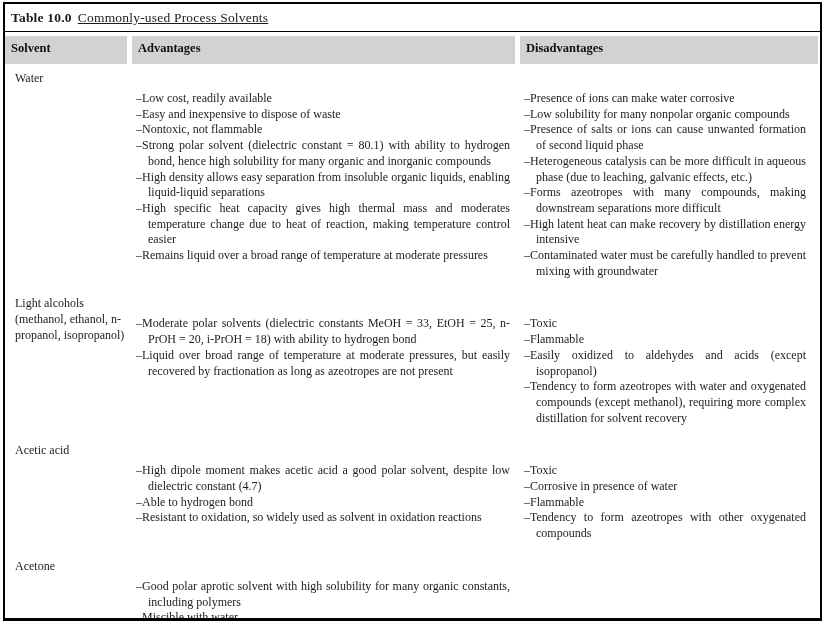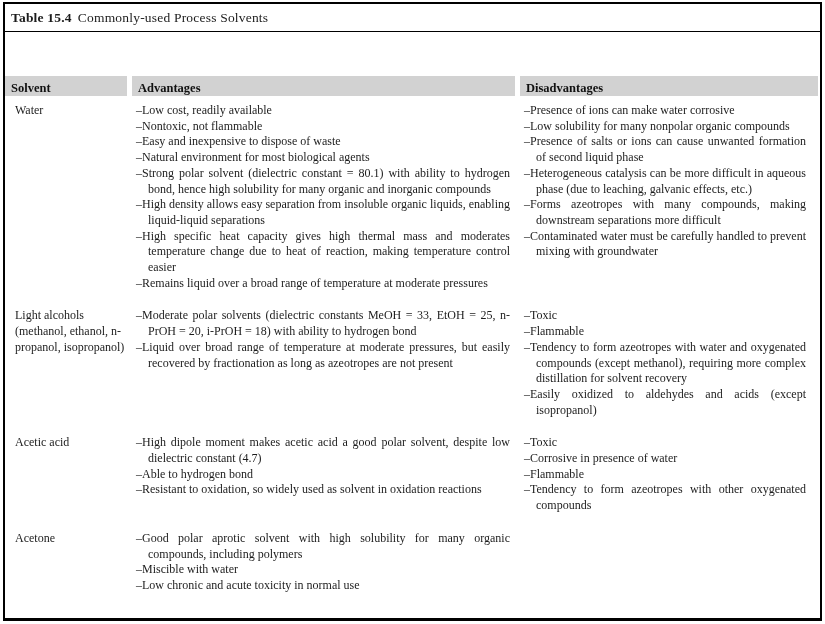--- a/index.html
+++ b/index.html
@@ -19,117 +19,116 @@
     background: #ffffff;
     overflow: hidden;
   }
   .title-row {
     padding: 6px 8px 5px 6px;
     border-bottom: 1px solid #000000;
     font-size: 13.5px;
     letter-spacing: 0.2px;
   }
   .title-label { font-weight: bold; margin-right: 6px; }
-  .title-text { font-weight: normal; }
+  .title-text { font-weight: normal; text-decoration: underline; }
   .header-row {
     display: grid;
     grid-template-columns: 122px 383px 1fr;
     column-gap: 5px;
     margin-top: 4px;
     padding-right: 2px;
   }
   .header-cell {
     background: #d2d2d2;
     font-weight: bold;
     font-size: 12.5px;
-    padding: 5px 6px 0 6px;
+    padding: 5px 6px 8px 6px;
     color: #111;
-    margin-top: 40px;
   }
   .table-body { padding: 7px 0 0 4px; }
   .body-row {
     display: grid;
     grid-template-columns: 127px 388px 1fr;
     padding-bottom: 17px;
     font-size: 12px;
     line-height: 15.7px;
   }
   .cell { box-sizing: border-box; }
   .solvent-cell { padding-left: 6px; padding-right: 8px; }
-  .list-cell { padding-right: 14px; }
+  .list-cell { padding-right: 14px; margin-top: 20px; }
   .li {
     padding-left: 12px;
     text-indent: -12px;
     text-align: justify;
   }
   .li::before { content: "\2013 "; }
 </style>
 </head>
 <body>
 
 <div class="frame">
   <div class="title-row">
-    <span class="title-label">Table 15.4</span><span class="title-text">Commonly-used Process Solvents</span>
+    <span class="title-label">Table 10.0</span><span class="title-text">Commonly-used Process Solvents</span>
   </div>
   <div class="header-row">
     <div class="header-cell">Solvent</div>
     <div class="header-cell">Advantages</div>
     <div class="header-cell">Disadvantages</div>
   </div>
   <div class="table-body">
       <div class="body-row">
         <div class="cell solvent-cell">Water</div>
         <div class="cell list-cell">
           <div class="li">Low cost, readily available</div>
+          <div class="li">Easy and inexpensive to dispose of waste</div>
           <div class="li">Nontoxic, not flammable</div>
-          <div class="li">Easy and inexpensive to dispose of waste</div>
-          <div class="li">Natural environment for most biological agents</div>
           <div class="li">Strong polar solvent (dielectric constant = 80.1) with ability to hydrogen bond, hence high solubility for many organic and inorganic compounds</div>
           <div class="li">High density allows easy separation from insoluble organic liquids, enabling liquid-liquid separations</div>
           <div class="li">High specific heat capacity gives high thermal mass and moderates temperature change due to heat of reaction, making temperature control easier</div>
           <div class="li">Remains liquid over a broad range of temperature at moderate pressures</div>
         </div>
         <div class="cell list-cell">
           <div class="li">Presence of ions can make water corrosive</div>
           <div class="li">Low solubility for many nonpolar organic compounds</div>
           <div class="li">Presence of salts or ions can cause unwanted formation of second liquid phase</div>
           <div class="li">Heterogeneous catalysis can be more difficult in aqueous phase (due to leaching, galvanic effects, etc.)</div>
           <div class="li">Forms azeotropes with many compounds, making downstream separations more difficult</div>
+          <div class="li">High latent heat can make recovery by distillation energy intensive</div>
           <div class="li">Contaminated water must be carefully handled to prevent mixing with groundwater</div>
         </div>
       </div>
       <div class="body-row">
         <div class="cell solvent-cell">Light alcohols (methanol, ethanol, n-propanol, isopropanol)</div>
         <div class="cell list-cell">
           <div class="li">Moderate polar solvents (dielectric constants MeOH = 33, EtOH = 25, n-PrOH = 20, i-PrOH = 18) with ability to hydrogen bond</div>
           <div class="li">Liquid over broad range of temperature at moderate pressures, but easily recovered by fractionation as long as azeotropes are not present</div>
         </div>
         <div class="cell list-cell">
           <div class="li">Toxic</div>
           <div class="li">Flammable</div>
+          <div class="li">Easily oxidized to aldehydes and acids (except isopropanol)</div>
           <div class="li">Tendency to form azeotropes with water and oxygenated compounds (except methanol), requiring more complex distillation for solvent recovery</div>
-          <div class="li">Easily oxidized to aldehydes and acids (except isopropanol)</div>
         </div>
       </div>
       <div class="body-row">
         <div class="cell solvent-cell">Acetic acid</div>
         <div class="cell list-cell">
           <div class="li">High dipole moment makes acetic acid a good polar solvent, despite low dielectric constant (4.7)</div>
           <div class="li">Able to hydrogen bond</div>
           <div class="li">Resistant to oxidation, so widely used as solvent in oxidation reactions</div>
         </div>
         <div class="cell list-cell">
           <div class="li">Toxic</div>
           <div class="li">Corrosive in presence of water</div>
           <div class="li">Flammable</div>
           <div class="li">Tendency to form azeotropes with other oxygenated compounds</div>
         </div>
       </div>
       <div class="body-row">
         <div class="cell solvent-cell">Acetone</div>
         <div class="cell list-cell">
-          <div class="li">Good polar aprotic solvent with high solubility for many organic compounds, including polymers</div>
+          <div class="li">Good polar aprotic solvent with high solubility for many organic constants, including polymers</div>
           <div class="li">Miscible with water</div>
           <div class="li">Low chronic and acute toxicity in normal use</div>
         </div>
       </div>
     </div>
 </div>
 
 </body></html>

